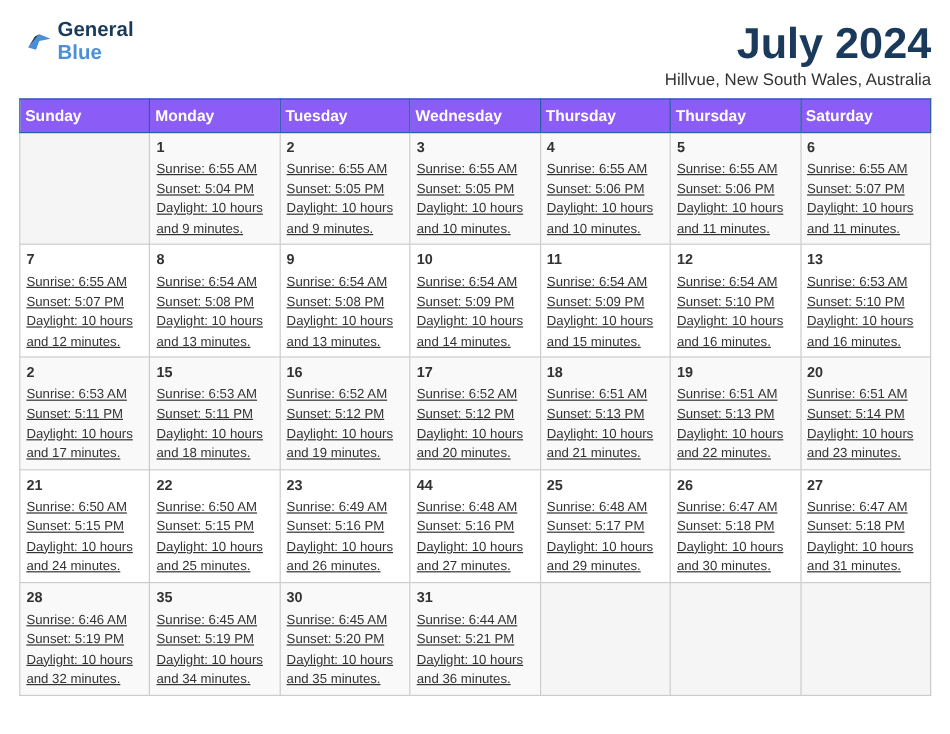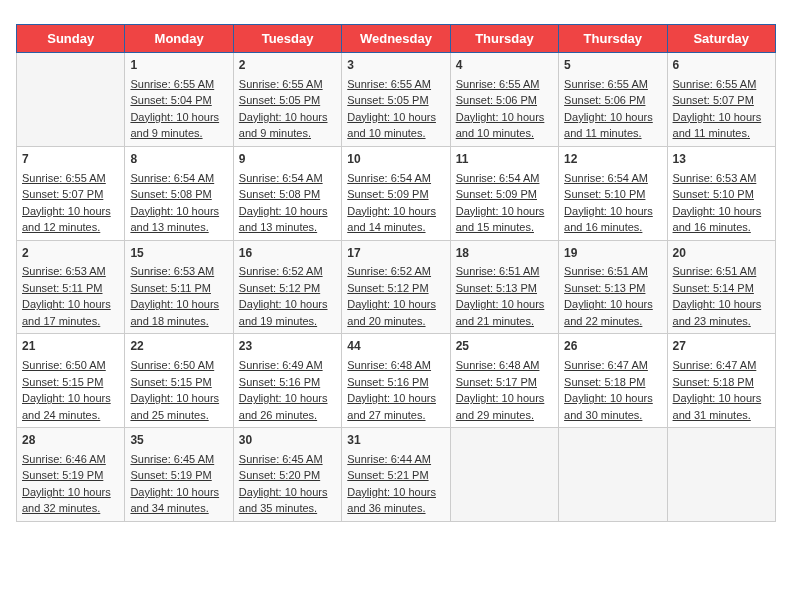--- a/index.html
+++ b/index.html
@@ -39,24 +39,24 @@
       color: #333;
       margin-top: 2px;
     }
     .calendar {
       width: 100%;
       border-collapse: collapse;
       border: 1px solid #ccc;
       font-size: 11px;
     }
     .calendar thead tr th {
-      background-color: #ef4444;
+      background-color: #8b5cf6;
       color: #fff;
       padding: 6px 4px;
-      text-align: center;
+      text-align: left;
       font-size: 13px;
       font-weight: bold;
       border: 1px solid #2a5fa5;
     }
     .calendar tbody tr td {
       vertical-align: top;
       padding: 4px 5px;
       border: 1px solid #ccc;
       width: calc(100% / 7);
       min-height: 80px;
@@ -87,20 +87,34 @@
     }
     .cell-content {
       display: flex;
       flex-direction: column;
     }
   </style>
 </head>
 <body>
 
 <div class="header">
+  <div class="logo">
+    <svg class="logo-bird" viewBox="0 0 30 30" xmlns="http://www.w3.org/2000/svg">
+      <polygon points="8,20 18,8 28,12 18,14 15,22" fill="#4a90d9"></polygon>
+      <polygon points="8,20 14,10 18,8" fill="#1a3a5c"></polygon>
+    </svg>
+    <div>
+      <div style="font-size:17px;font-weight:bold;color:#1a3a5c;line-height:1.1;">General</div>
+      <div style="font-size:17px;font-weight:bold;color:#4a90d9;line-height:1.1;">Blue</div>
+    </div>
+  </div>
+  <div class="title-block">
+    <div class="main-title">July 2024</div>
+    <div class="subtitle">Hillvue, New South Wales, Australia</div>
+  </div>
 </div>
 
 <table class="calendar">
   <thead>
     <tr>
     <th>Sunday</th>
         <th>Monday</th>
         <th>Tuesday</th>
         <th>Wednesday</th>
         <th>Thursday</th>

